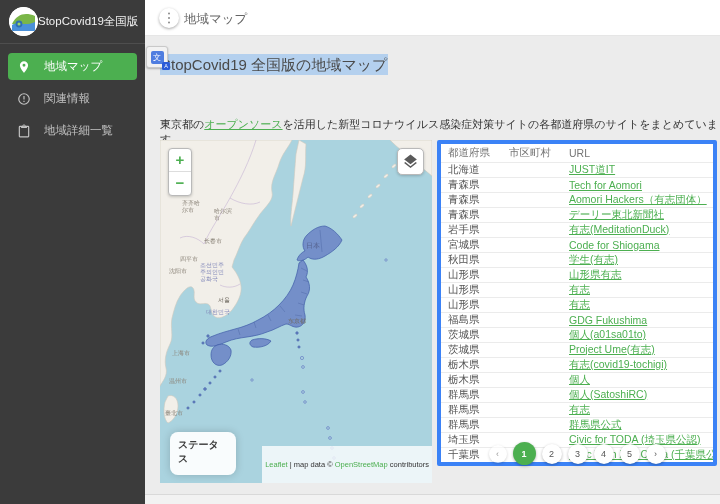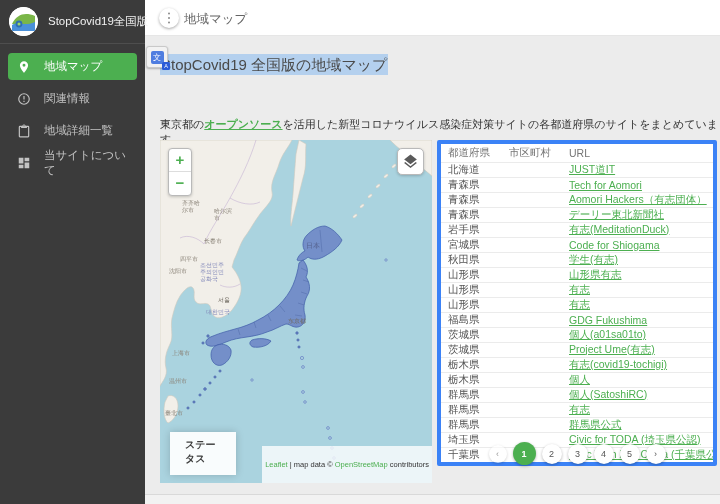--- a/index.html
+++ b/index.html
@@ -4,21 +4,21 @@
 <style>
   * { margin:0; padding:0; box-sizing:border-box; }
   html,body { width:720px; height:504px; }
   body { font-family:"Liberation Sans","DejaVu Sans",sans-serif; background:#ececec; overflow:hidden; }
   #app { position:relative; width:720px; height:504px; background:#ececec; overflow:hidden; }
 
   
   .sidebar { position:absolute; left:0; top:0; width:145px; height:504px; background:#3b3b3b; z-index:5; }
   .logo-row { display:flex; align-items:center; padding:7px 9px; height:43px; }
   .logo-circle { width:29px; height:29px; border-radius:50%; background:#fff; overflow:hidden; flex:0 0 auto; }
-  .logo-title { color:#f2f2f2; font-size:11.5px; margin-left:10px; white-space:nowrap; }
+  .logo-title { color:#f2f2f2; font-size:11.5px; white-space:nowrap; }
   .sidebar-divider { border-top:1px solid #4e4e4e; }
   .nav { padding:9px 8px; }
   .nav-item { display:flex; align-items:center; gap:13px; height:27px; margin-bottom:5px; padding:0 9px; border-radius:4px; color:#c3c3c3; font-size:11.5px; cursor:pointer; }
   .nav-item.active { background:#4caf50; color:#fff; }
   .nav-item svg { width:14px; height:14px; fill:currentColor; flex:0 0 auto; }
 
   
   .topbar { position:absolute; left:145px; top:0; width:575px; height:36px; background:#fff; border-bottom:1px solid #e6e6e6; }
   .dots-btn { position:absolute; left:14px; top:8px; width:20px; height:20px; border-radius:50%; background:#fff; box-shadow:0 1px 3px rgba(0,0,0,.35); display:flex; align-items:center; justify-content:center; cursor:pointer; }
   .kdot { width:2.5px; height:2.5px; border-radius:50%; background:#8a8a8a; box-shadow:0 -4.5px 0 #8a8a8a, 0 4.5px 0 #8a8a8a; }
@@ -27,32 +27,32 @@
   
   .translate-pop { position:absolute; left:146px; top:46px; width:22px; height:22px; background:#f2f2f2; border:1px solid #c9c9c9; border-radius:3px; box-shadow:0 1px 2px rgba(0,0,0,.25); z-index:9; display:flex; align-items:center; justify-content:center; cursor:pointer; }
   .t-main { position:relative; width:13px; height:13px; background:#4f7de0; border-radius:2px; color:#fff; font-size:8px; line-height:13px; text-align:center; }
   .t-sub { position:absolute; right:-3px; bottom:-3px; width:8px; height:8px; background:#2b5bd7; border-radius:1.5px; color:#fff; font-size:5.5px; line-height:8px; text-align:center; }
 
   
   .heading { position:absolute; left:160px; top:56px; font-size:15px; color:#4a4a4a; }
   .heading .selected { background:#b4d0ee; padding:2px 1px; }
   .updated { position:absolute; left:160px; top:94px; font-size:11px; color:#555; }
   .desc { position:absolute; left:160px; top:117px; font-size:11px; color:#333; }
-  .desc a { color:#4caf50; text-decoration:underline; cursor:pointer;font-weight:bold; }
+  .desc a { color:#4caf50; text-decoration:underline; cursor:pointer; }
 
   
   .map-card { position:absolute; left:160px; top:140px; width:272px; height:343px; background:#aad3df; overflow:hidden; }
   .map-svg { position:absolute; left:0; top:0; }
   .map-label { position:absolute; font-size:6px; color:#8a8378; white-space:pre; line-height:1.2; pointer-events:none; }
   .zoomctl { position:absolute; left:8px; top:8px; width:24px; background:#fff; border:1px solid #b9b9b9; border-radius:4px; box-shadow:0 1px 3px rgba(0,0,0,.2); overflow:hidden; }
   .zbtn { height:23px; line-height:22px; text-align:center; color:#4caf50; font-size:15px; font-weight:bold; cursor:pointer; }
   .zbtn:first-child { border-bottom:1px solid #ddd; }
   .layersctl { position:absolute; right:8px; top:8px; width:27px; height:27px; background:#fff; border:1px solid #b9b9b9; border-radius:5px; box-shadow:0 1px 3px rgba(0,0,0,.2); display:flex; align-items:center; justify-content:center; cursor:pointer; }
   .layersctl svg { width:17px; height:17px; fill:#5a5a5a; }
-  .legend { position:absolute; left:10px; bottom:8px; width:66px; background:rgba(255,255,255,.93); border-radius:0; padding:6px 15px 5px; box-shadow:0 0 8px rgba(0,0,0,.18); }
+  .legend { position:absolute; left:10px; bottom:8px; width:66px; background:rgba(255,255,255,.93); border-radius:8px; padding:6px 8px 5px; box-shadow:0 0 8px rgba(0,0,0,.18); }
   .legend-title { font-size:10px; font-weight:bold; color:#3f3f3f; margin-bottom:4px; }
   .legend-item { display:flex; align-items:center; gap:6px; margin:3px 0; font-size:9px; color:#555; }
   .legend-swatch { width:10px; height:10px; flex:0 0 auto; border:1px solid rgba(0,0,0,.08); }
   .attrib { position:absolute; right:0; bottom:0; background:rgba(255,255,255,.78); font-size:7.5px; color:#333; padding:14px 3px; white-space:nowrap; }
   .attrib .alink { color:#4caf50; cursor:pointer; }
 
   
   .table-card { position:absolute; left:437px; top:140px; width:280px; background:#fff; border:4px solid #3b82f6; border-radius:2px; }
   table { width:100%; border-collapse:collapse; font-size:10.5px; table-layout:fixed; }
   col.c1 { width:61px; } col.c2 { width:60px; }
@@ -99,26 +99,20 @@
         <svg viewBox="0 0 24 24">
             <path d="M12 2a10 10 0 1 0 0 20 10 10 0 0 0 0-20zm0 18a8 8 0 1 1 0-16 8 8 0 0 1 0 16zm-1-13h2v6h-2zm0 8h2v2h-2z"></path>
           </svg>
         <span>関連情報</span>
       </div>
       <div class="nav-item">
         <svg viewBox="0 0 24 24">
             <path d="M19 3h-4.2A3 3 0 0 0 12 1a3 3 0 0 0-2.8 2H5a2 2 0 0 0-2 2v16a2 2 0 0 0 2 2h14a2 2 0 0 0 2-2V5a2 2 0 0 0-2-2zm-7-1a1 1 0 1 1 0 2 1 1 0 0 1 0-2zm7 19H5V5h2v2h10V5h2v16z"></path>
           </svg>
         <span>地域詳細一覧</span>
-      </div>
-      <div class="nav-item">
-        <svg viewBox="0 0 24 24">
-            <path d="M3 13h8V3H3v10zm0 8h8v-6H3v6zm10 0h8V11h-8v10zm0-18v6h8V3h-8z"></path>
-          </svg>
-        <span>当サイトについて</span>
       </div>
     </div>
   </div>
 
   <div class="topbar">
     <div class="dots-btn">
       <span class="kdot"></span>
     </div>
     <span class="topbar-title">地域マップ</span>
   </div>

